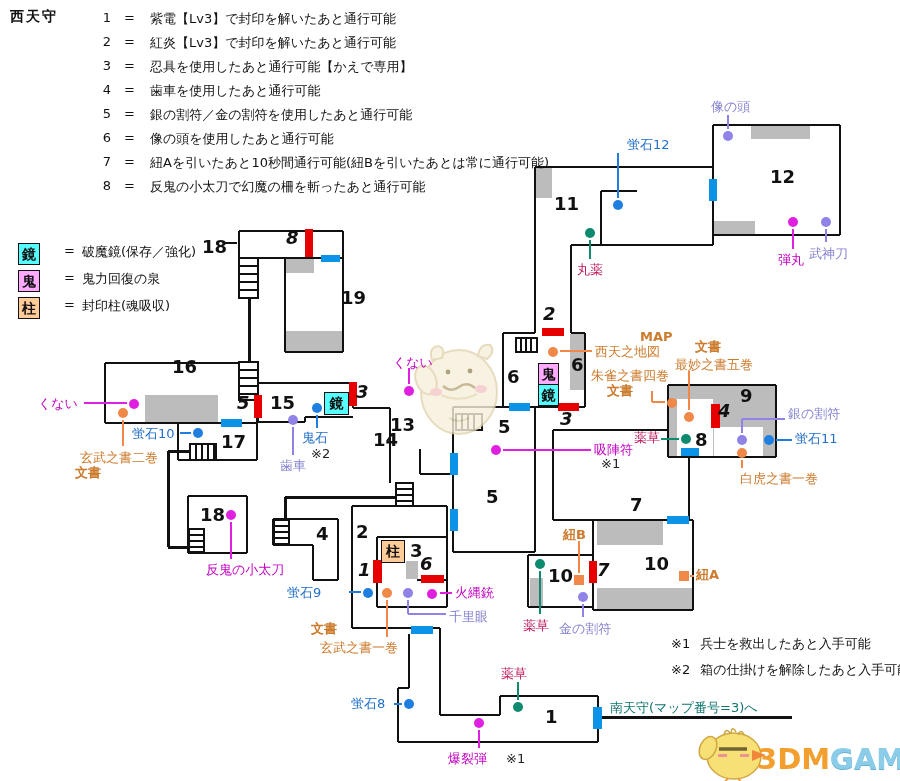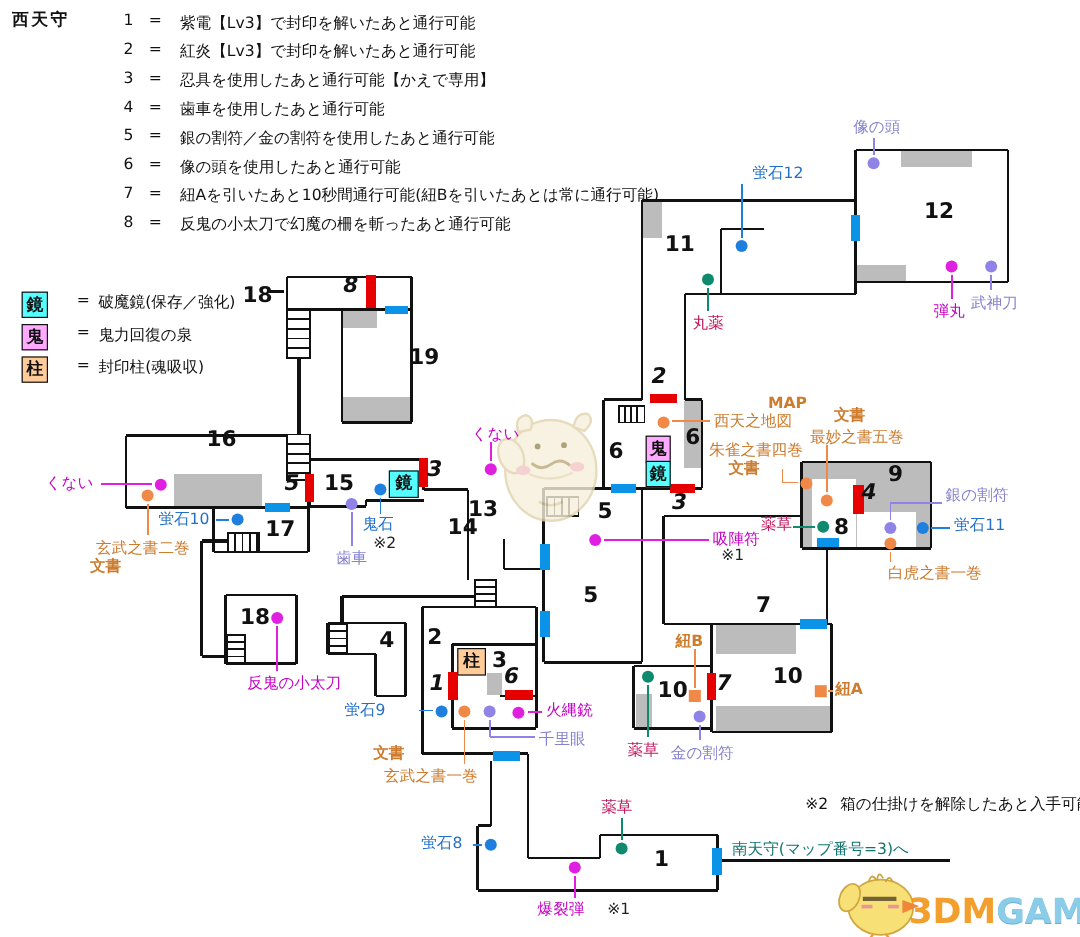--- a/index.html
+++ b/index.html
@@ -280,20 +280,23 @@
       <span class="sym-eq">=</span>
       <span class="sym-text">鬼力回復の泉</span>
     </div>
     <div class="abs" style="left:18px;top:297px;width:300px;height:22px">
       <span class="sym-box" style="left:0;top:0;background:#ffcc99">柱</span>
       <span class="sym-eq">=</span>
       <span class="sym-text">封印柱(魂吸収)</span>
     </div>
   </div>
 
+  <div class="abs note-row" style="left:671px;top:635px">
+    <span class="note-mark">※1</span><span>兵士を救出したあと入手可能</span>
+  </div>
   <div class="abs note-row" style="left:671px;top:661px">
     <span class="note-mark">※2</span><span>箱の仕掛けを解除したあと入手可能</span>
   </div>
 
   <div class="abs exit-label" style="left:610px;top:699px">南天守(マップ番号=3)へ</div>
 
   <div class="abs brand">
     <span class="p1">3DM</span><span class="p2">GAME</span>
   </div>
 

